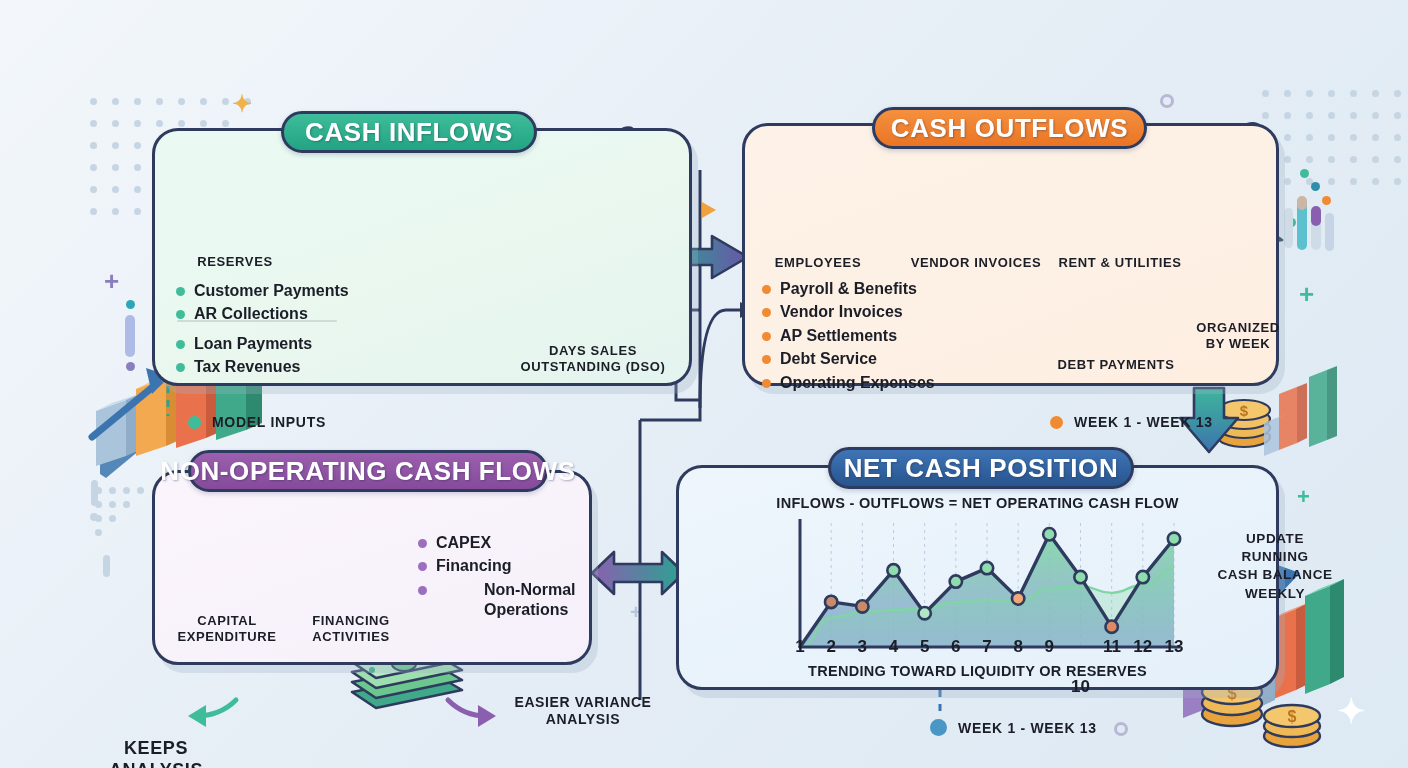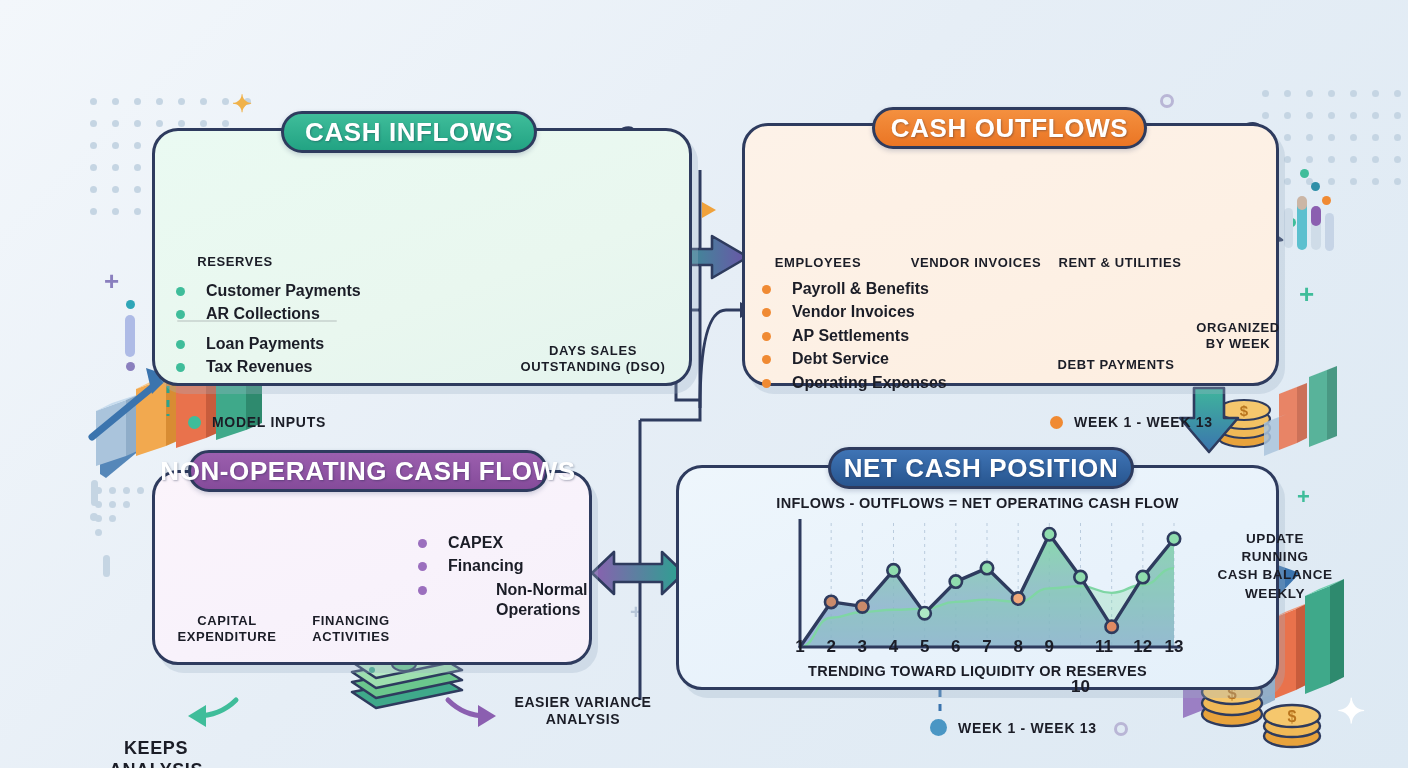--- a/index.html
+++ b/index.html
@@ -39,21 +39,21 @@
 
   #p-netcash { left: 676px; top: 465px; width: 603px; height: 225px;
                background: linear-gradient(160deg,#eef6fc 0%, #e8f2fb 60%, #e4f0fa 100%); }
   #chip-netcash { left: 828px; top: 447px; width: 306px;
                background: linear-gradient(180deg,#3f74b5 0%, #27558f 100%); }
 
   
   .cap { position: absolute; font-size: 13px; font-weight: bold; color: #1b1d27;
          letter-spacing: .6px; text-align: center; line-height: 1.22; }
   .bullets { position: absolute; }
-  .bul { display: flex; align-items: flex-start; gap: 21px; margin-bottom: 3px; }
+  .bul { display: flex; align-items: flex-start; gap: 9px; margin-bottom: 3px; }
   .dot { width: 9px; height: 9px; border-radius: 50%; margin-top: 6px; flex: none; }
   .bul span.t { font-size: 16px; font-weight: bold; color: #1b1d27; line-height: 1.28; white-space: nowrap;}
   .hr-sep { position: absolute; height: 2px; background: #cfdbd6; border-radius: 2px; }
 
   
   .foot-row { position: absolute; display: flex; align-items: center; gap: 11px; }
   .foot-row .fdot { width: 13px; height: 13px; border-radius: 50%; flex: none; }
   .foot-row .flbl { font-size: 14px; font-weight: bold; color: #1b1d27; letter-spacing: .7px; white-space: nowrap;}
 
   
@@ -803,21 +803,21 @@
       <b style="left: 14px;">1</b>
       <b style="left: 45.1667px;">2</b>
       <b style="left: 76.3333px;">3</b>
       <b style="left: 107.5px;">4</b>
       <b style="left: 138.667px;">5</b>
       <b style="left: 169.833px;">6</b>
       <b style="left: 201px;">7</b>
       <b style="left: 232.167px;">8</b>
       <b style="left: 263.333px;">9</b>
       <b style="left: 294.5px; margin-top: 40px;">10</b>
-      <b style="left: 318px;">11</b>
+      <b style="left: 326px;">11</b>
       <b style="left: 356.833px;">12</b>
       <b style="left: 388px;">13</b>
     </div>
 
   <div class="foot-row" style="left:188px; top:414px;">
     <span class="fdot" id="fd-mi" style="background: rgb(63, 189, 154);"></span>
     <span class="flbl">MODEL INPUTS</span>
   </div>
   <div class="foot-row" style="left:1050px; top:414px;">
     <span class="fdot" id="fd-wt" style="background: rgb(240, 138, 51);"></span>

